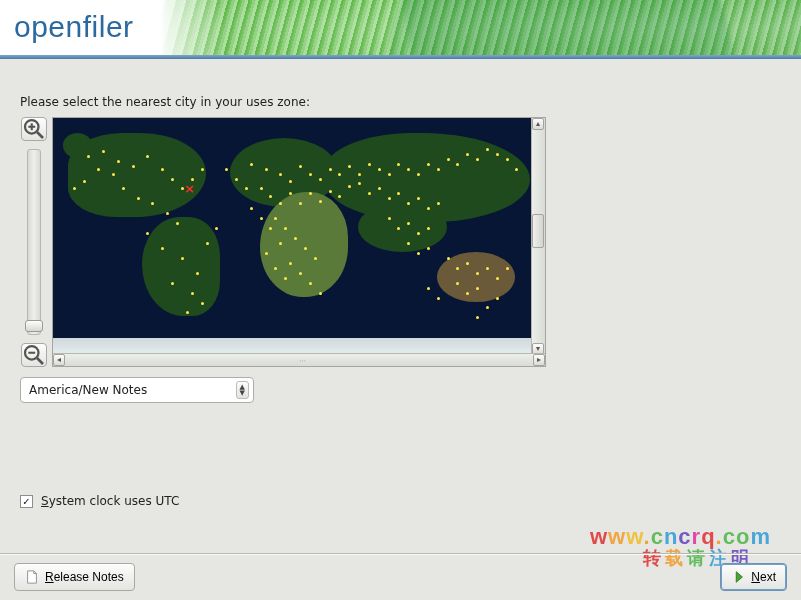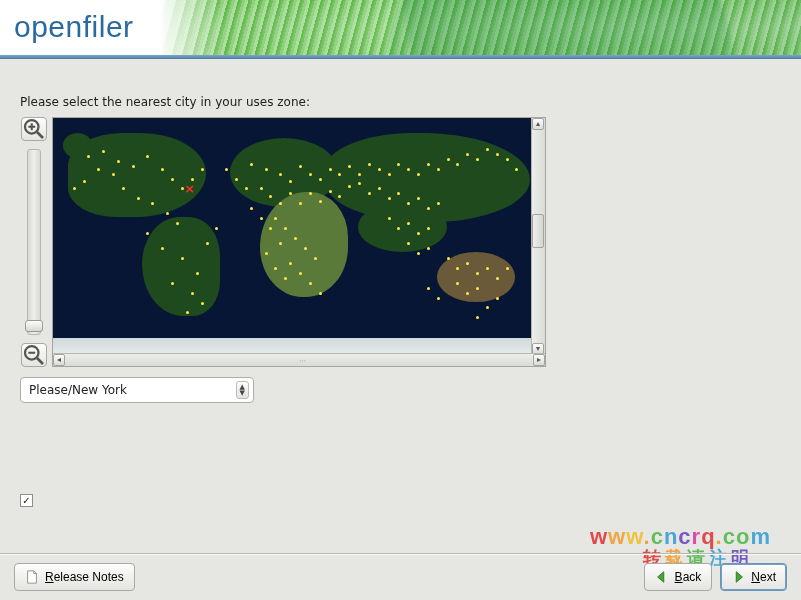--- a/index.html
+++ b/index.html
@@ -309,55 +309,52 @@
       <div class="hscroll">
         <div class="arrow left">◂</div>
         <div class="track-mark">⋯</div>
         <div class="arrow right">▸</div>
       </div>
     </div>
   </div>
 
 
   <div class="tz-select">
-    <span>Please/New York</span>
+    <span>America/New Notes</span>
     <span class="spin">
         <span>▲</span>
         <span>▼</span>
       </span>
   </div>
 </div>
 
 <div class="utc-row">
   <span class="chk">✓</span>
+  <span>
+    <span style="text-decoration:underline" id="utc-first">S</span><span id="utc-rest">ystem clock uses UTC</span>
+  </span>
 </div>
 
 <div class="watermark">
   <span class="wm-w1">w</span><span class="wm-w2">w</span><span class="wm-w3">w</span><span class="wm-dot">.</span><span class="wm-c">c</span><span class="wm-n">n</span><span class="wm-cc">c</span><span class="wm-r">r</span><span class="wm-q">q</span><span class="wm-dot">.</span><span class="wm-co">c</span><span class="wm-c">o</span><span class="wm-m">m</span>
 </div>
 <div class="watermark-cn">
   <span class="cn1">转</span><span class="cn2">载</span><span class="cn3">请</span><span class="cn4">注</span><span class="cn5">明</span>
 </div>
 
 <div class="footer-sep"></div>
 <div class="footer">
   <button class="btn main">
     <svg class="bicon" viewBox="0 0 16 16">
       <path d="M3 1h7l3 3v11H3z" fill="#fff" stroke="#888"></path>
       <path d="M10 1v3h3" fill="none" stroke="#888"></path>
     </svg>
     <span><span class="ul">R</span><span>elease Notes</span></span>
   </button>
   <div class="right">
-    <button class="btn main">
-      <svg class="bicon" viewBox="0 0 16 16">
-        <path d="M10 2L3 8l7 6z" fill="#4aa33a" stroke="#2a7a1a"></path>
-      </svg>
-      <span><span class="ul">B</span><span>ack</span></span>
-    </button>
     <button class="btn main default">
       <svg class="bicon" viewBox="0 0 16 16">
         <path d="M6 2l7 6-7 6z" fill="#4aa33a" stroke="#2a7a1a"></path>
       </svg>
       <span><span class="ul">N</span><span>ext</span></span>
     </button>
   </div>
 </div>
 
 </body></html>

